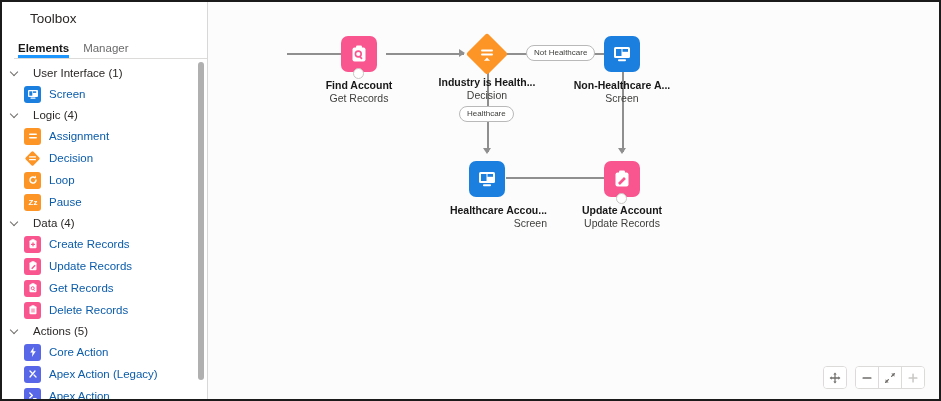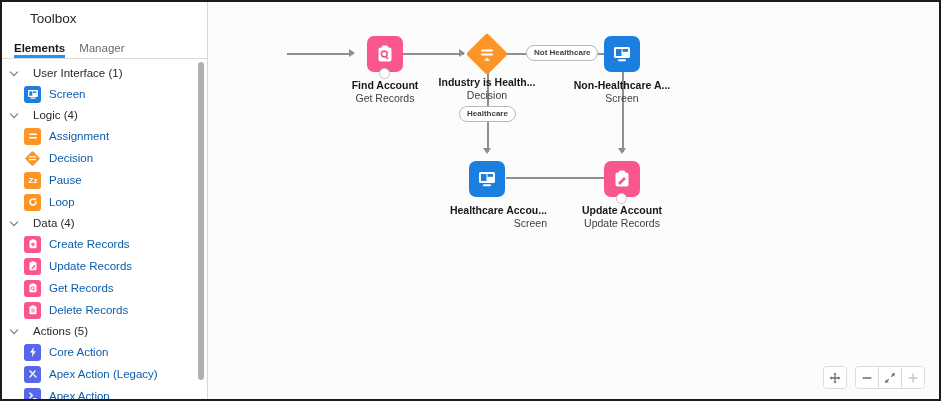--- a/index.html
+++ b/index.html
@@ -38,23 +38,24 @@
     padding-left: 28px;
     font-size: 13.5px;
     color: #2b2826;
     background: #fff;
   }
   .tabbar {
     height: 24px;
     display: flex;
     align-items: flex-end;
     gap: 14px;
-    padding-left: 12px;
+    padding-left: 4px;
     border-bottom: 1px solid #dddbda;
     background: #fff;
+    margin-left: 12px;
   }
   .tab {
     font-size: 11.5px;
     padding-bottom: 4px;
     color: #6b6b6b;
     cursor: pointer;
     white-space: nowrap;
   }
   .tab.active {
     color: #181818;
@@ -229,21 +230,20 @@
   .pill {
     position: absolute;
     background: #fff;
     border: 1px solid #b9b9b9;
     border-radius: 10px;
     font-size: 8px;
     color: #3e3e3c;
     padding: 2px 7px;
     white-space: nowrap;
     line-height: 10px;
-    font-weight: bold;
   }
 
   
   .zoom-controls {
     position: absolute;
     right: 14px;
     bottom: 10px;
     display: flex;
     align-items: center;
     gap: 8px;
@@ -318,33 +318,33 @@
             <rect x="3" y="3" width="11" height="11" rx="1.5" fill="#fd9426" transform="rotate(45 8.5 8.5)"></rect>
             <rect x="5" y="6.2" width="7" height="1.3" rx="0.6" fill="#fff"></rect>
             <rect x="5" y="9" width="7" height="1.3" rx="0.6" fill="#fff"></rect>
           </svg>
         </span>
         <span class="el-label">Decision</span>
       </div>
       <div class="el-item">
         <span class="el-icon" style="background:#fd9426">
           <svg width="12" height="12" viewBox="0 0 12 12">
-            <text x="6" y="9" font-size="8" font-family="Liberation Sans, sans-serif" font-weight="bold" fill="#fff" text-anchor="middle">Zz</text>
-          </svg>
-        </span>
-        <span class="el-label">Pause</span>
-      </div>
-      <div class="el-item">
-        <span class="el-icon" style="background:#fd9426">
-          <svg width="12" height="12" viewBox="0 0 12 12">
             <path d="M9 6a3 3 0 1 1-1.1-2.3" stroke="#fff" stroke-width="1.5" fill="none" stroke-linecap="round"></path>
             <path d="M8.6 1.6l0.6 2.2-2.2 0.2z" fill="#fff"></path>
           </svg>
         </span>
         <span class="el-label">Loop</span>
+      </div>
+      <div class="el-item">
+        <span class="el-icon" style="background:#fd9426">
+          <svg width="12" height="12" viewBox="0 0 12 12">
+            <text x="6" y="9" font-size="8" font-family="Liberation Sans, sans-serif" font-weight="bold" fill="#fff" text-anchor="middle">Zz</text>
+          </svg>
+        </span>
+        <span class="el-label">Pause</span>
       </div>
 
       <div class="group-header">
         <span class="chevron"></span>
         <span>Data (4)</span>
       </div>
       <div class="el-item">
         <span class="el-icon" style="background:#f9558e">
           <svg width="12" height="12" viewBox="0 0 12 12">
             <rect x="2.5" y="2.2" width="7" height="8" rx="1" fill="#fff"></rect>
@@ -440,21 +440,21 @@
     <div class="arrow-d" style="left:275px; top:146px;"></div>
     <div class="pill" style="left:251px; top:104px;">Healthcare</div>
 
     <div class="vline" style="left:414px; top:66px; height:84px;"></div>
     <div class="arrow-d" style="left:410px; top:146px;"></div>
 
     <div class="hline" style="left:298px; top:175px; width:108px;"></div>
     <div class="arrow-r" style="left:402px; top:170.5px;"></div>
 
 
-    <div class="node" style="left:177px; top:30px;">
+    <div class="node" style="left:151px; top:30px;">
       <div class="node-shape-wrap">
         <div class="sq pink">
           <svg width="22" height="22" viewBox="0 0 22 22">
             <rect x="4.5" y="4.5" width="13" height="14" rx="2" fill="#fff"></rect>
             <rect x="8" y="2.6" width="6" height="3.4" rx="1.2" fill="#fff"></rect>
             <circle cx="10.3" cy="11" r="2.9" fill="none" stroke="#f9558e" stroke-width="1.6"></circle>
             <rect x="12.3" y="13" width="3.4" height="1.7" rx="0.8" fill="#f9558e" transform="rotate(45 12.3 13)"></rect>
           </svg>
           <span class="conn-dot"></span>
         </div>

